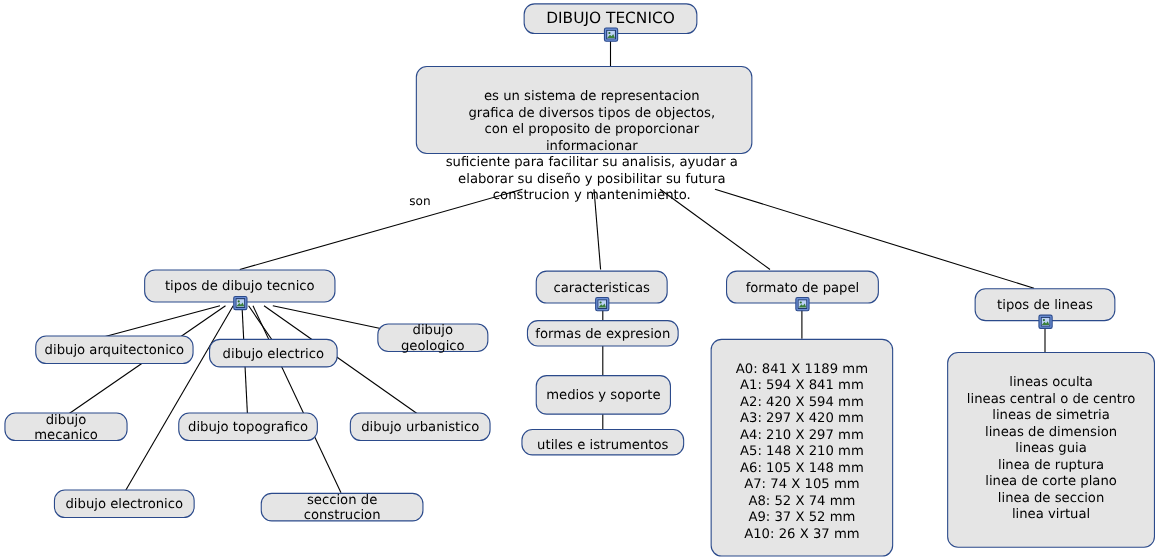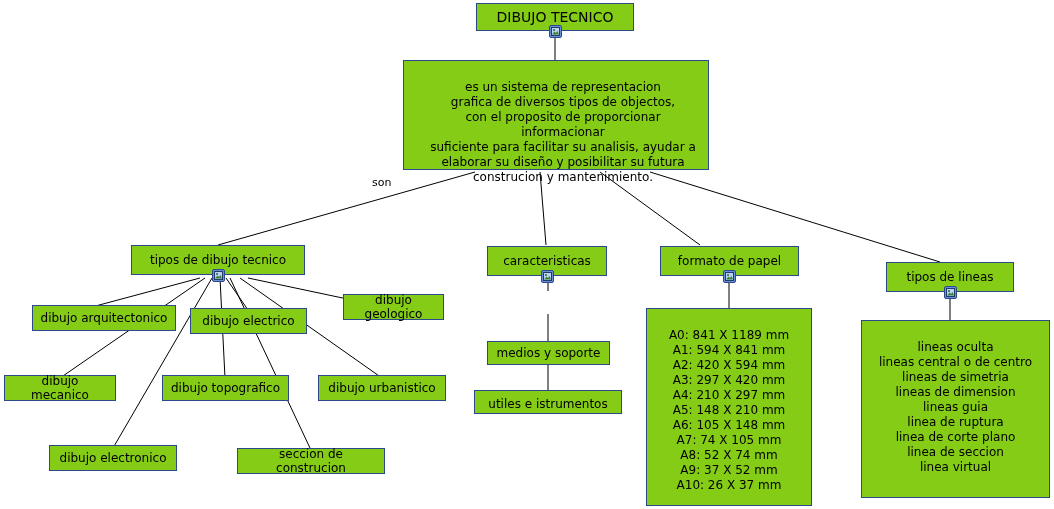--- a/index.html
+++ b/index.html
@@ -19,23 +19,23 @@
     position: absolute;
     left: 0;
     top: 0;
     width: 1054px;
     height: 509px;
     pointer-events: none;
   }
   .node {
     position: absolute;
     box-sizing: border-box;
-    background: #84cc16;
+    background: #e5e5e5;
     border: 1px solid #2b4a8b;
-    border-radius: 0;
+    border-radius: 10px;
     color: #000000;
     font-size: 12px;
     line-height: 14px;
     text-align: center;
     display: flex;
     align-items: center;
     justify-content: center;
     padding: 2px 6px;
     white-space: pre-line;
   }
@@ -107,21 +107,21 @@
     <span>DIBUJO TECNICO</span>
   </div>
   <div class="icon-badge" style="left:549px; top:25px;">
     <svg width="9" height="9" viewBox="0 0 9 9">
         <rect x="0.5" y="0.5" width="8" height="8" fill="#bcd2f5" stroke="#203a6b"></rect>
         <circle cx="3" cy="3" r="1" fill="#2b6b2b"></circle>
         <path d="M1 7.5 L3.5 4.5 L5 6 L6.5 4 L8 7.5 Z" fill="#3a7f3a"></path>
       </svg>
   </div>
 
-  <div class="node wrap" style="left:403px; top:60px; width:306px; height:110px;padding-left:20px;">
+  <div class="node wrap" style="left:378px; top:60px; width:306px; height:80px;padding-left:20px;">
     <span class="multiline">es un sistema de representacion
 grafica de diversos tipos de objectos,
 con el proposito de proporcionar informacionar
 suficiente para facilitar su analisis, ayudar a
 elaborar su diseño y posibilitar su futura
 construcion y mantenimiento.</span>
   </div>
 
   <div class="edge-label" style="left:372px; top:176px;">son</div>
 
@@ -172,22 +172,25 @@
     <span>caracteristicas</span>
   </div>
   <div class="icon-badge" style="left:541px; top:270px;">
     <svg width="9" height="9" viewBox="0 0 9 9">
         <rect x="0.5" y="0.5" width="8" height="8" fill="#bcd2f5" stroke="#203a6b"></rect>
         <circle cx="3" cy="3" r="1" fill="#2b6b2b"></circle>
         <path d="M1 7.5 L3.5 4.5 L5 6 L6.5 4 L8 7.5 Z" fill="#3a7f3a"></path>
       </svg>
   </div>
 
-
-  <div class="node" style="left:487px; top:341px; width:123px; height:24px;">
+  <div class="node" style="left:479px; top:291px; width:138px; height:24px;">
+    <span>formas de expresion</span>
+  </div>
+
+  <div class="node" style="left:487px; top:341px; width:123px; height:36px;">
     <span>medios y soporte</span>
   </div>
 
   <div class="node" style="left:474px; top:390px; width:148px; height:24px;align-items:flex-end;">
     <span>utiles e istrumentos</span>
   </div>
 
   <div class="node" style="left:660px; top:246px; width:139px; height:30px;text-align:center;">
     <span>formato de papel</span>
   </div>

